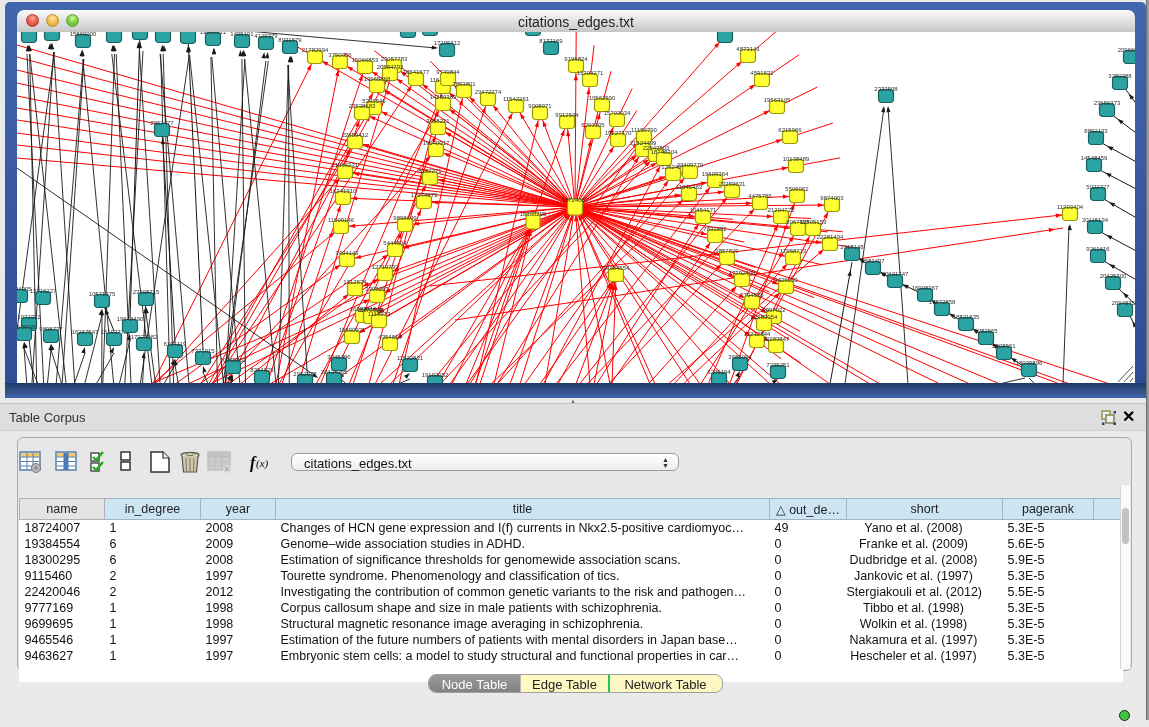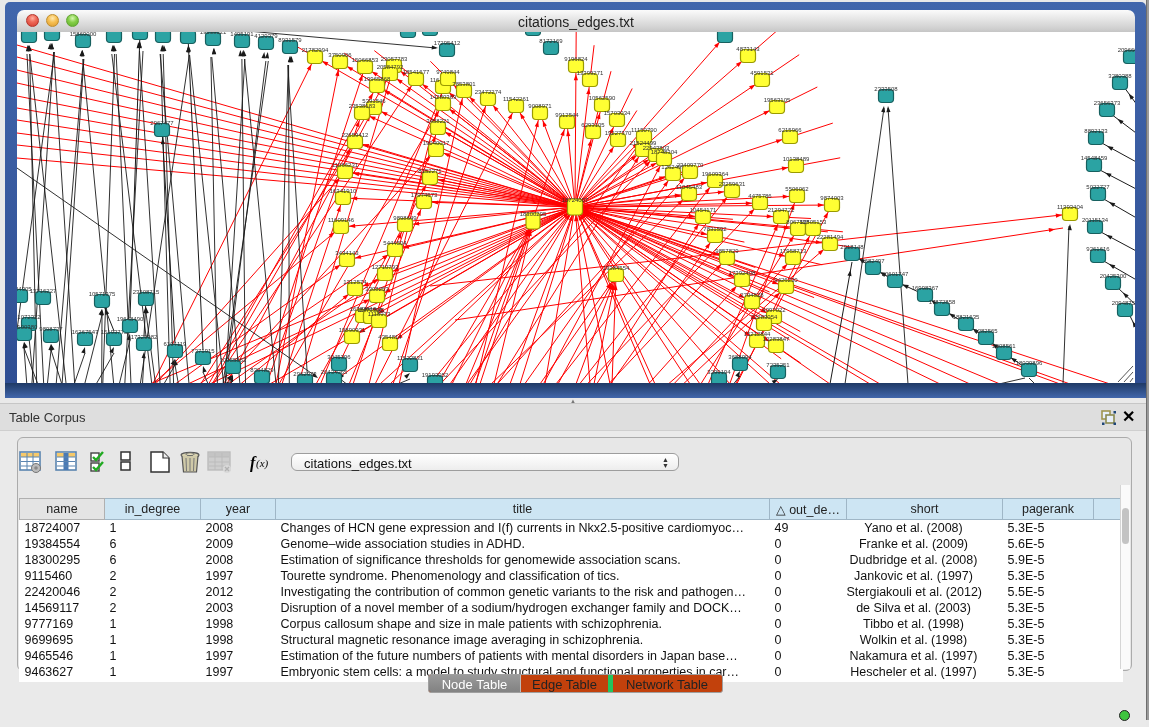--- a/index.html
+++ b/index.html
@@ -30,21 +30,21 @@
 table { border-collapse:collapse; table-layout:fixed; width:1104px; font-size:12.5px; color:#111; }
 th { height:21px; background:#cde5f3; border:1px solid #9fb6c6; font-weight:normal; font-size:12.5px; color:#222; padding:0; }
 th.c1 { background:#e4e4e4; border-color:#b0b0b0; }
 td { height:16px; padding:0 0 0 5px; white-space:nowrap; overflow:hidden; }
 .c1 { width:85px; } .c2 { width:96px; } .c3 { width:75px; } .c4 { width:494px; }
 .c5 { width:77px;margin-left:47px; } .c6 { width:156px; } .c7 { width:91px; } .c8 { width:30px; }
 td.c6 { text-align:center; padding:0 22px 0 0; }
 #vscroll { position:absolute; right:1px; top:47px; width:10px; height:184px; background:#fafafa; border-left:1px solid #d5d5d5; }
 #vthumb { position:absolute; left:1px; top:23px; width:7px; height:36px; background:#c3c3c3; border-radius:4px; }
 
-#tabs { position:absolute; left:428px; top:243px; width:295px; height:19px; border:1px solid #9f9f9f; border-radius:3px; background:#c2410c; font-size:13px; overflow:hidden; }
+#tabs { position:absolute; left:428px; top:243px; width:295px; height:19px; border:1px solid #9f9f9f; border-radius:8px; background:#fef9c3; font-size:13px; overflow:hidden; }
 #tabs .seg { float:left; height:100%; text-align:center; padding-top:2px; color:#222; }
 #tabs .sel { background:linear-gradient(#9a9a9a,#828282); color:#fff; }
 #mem { position:absolute; right:37px; top:279px; font-size:11px; color:#333;margin-top:45px; }
 #memdot { position:absolute; right:16px; top:279px; width:11px; height:11px; border-radius:50%; background:#3fc43f; border:1px solid #222; }
 .icon { position:absolute; top:13px; }
 </style></head><body>
 <div id="app">
   <div id="gwin">
     <div id="titlebar">
       <div class="tl" id="tl-r"></div>
@@ -981,30 +981,20 @@
                 <td class="c1">22420046</td>
                 <td class="c2">2</td>
                 <td class="c3">2012</td>
                 <td class="c4">Investigating the contribution of common genetic variants to the risk and pathogen…</td>
                 <td class="c5">0</td>
                 <td class="c6">Stergiakouli et al. (2012)</td>
                 <td class="c7">5.5E-5</td>
                 <td class="c8"></td>
               </tr>
 <tr>
-                <td class="c1">14569117</td>
-                <td class="c2">2</td>
-                <td class="c3">2003</td>
-                <td class="c4">Disruption of a novel member of a sodium/hydrogen exchanger family and DOCK…</td>
-                <td class="c5">0</td>
-                <td class="c6">de Silva et al. (2003)</td>
-                <td class="c7">5.3E-5</td>
-                <td class="c8"></td>
-              </tr>
-<tr>
                 <td class="c1">9777169</td>
                 <td class="c2">1</td>
                 <td class="c3">1998</td>
                 <td class="c4">Corpus callosum shape and size in male patients with schizophrenia.</td>
                 <td class="c5">0</td>
                 <td class="c6">Tibbo et al. (1998)</td>
                 <td class="c7">5.3E-5</td>
                 <td class="c8"></td>
               </tr>
 <tr>
@@ -1040,18 +1030,18 @@
         </tbody>
           </table>
       </div>
       <div id="vscroll">
           <div id="vthumb"></div>
         </div>
     </div>
     <div id="tabs">
       <div class="seg sel" style="width:91px">Node Table</div>
       <div class="seg" style="width:88px;border-left:1px solid #bbb">Edge Table</div>
-      <div class="seg" style="width:113px;border-left:5px solid #22c55e">Network Table</div>
+      <div class="seg" style="width:113px;border-left:2px solid #22c55e">Network Table</div>
     </div>
     <div id="mem">Memory: OK</div>
       <div id="memdot"></div>
   </div>
   <div id="rightborder"></div>
 </div>
 </body></html>

